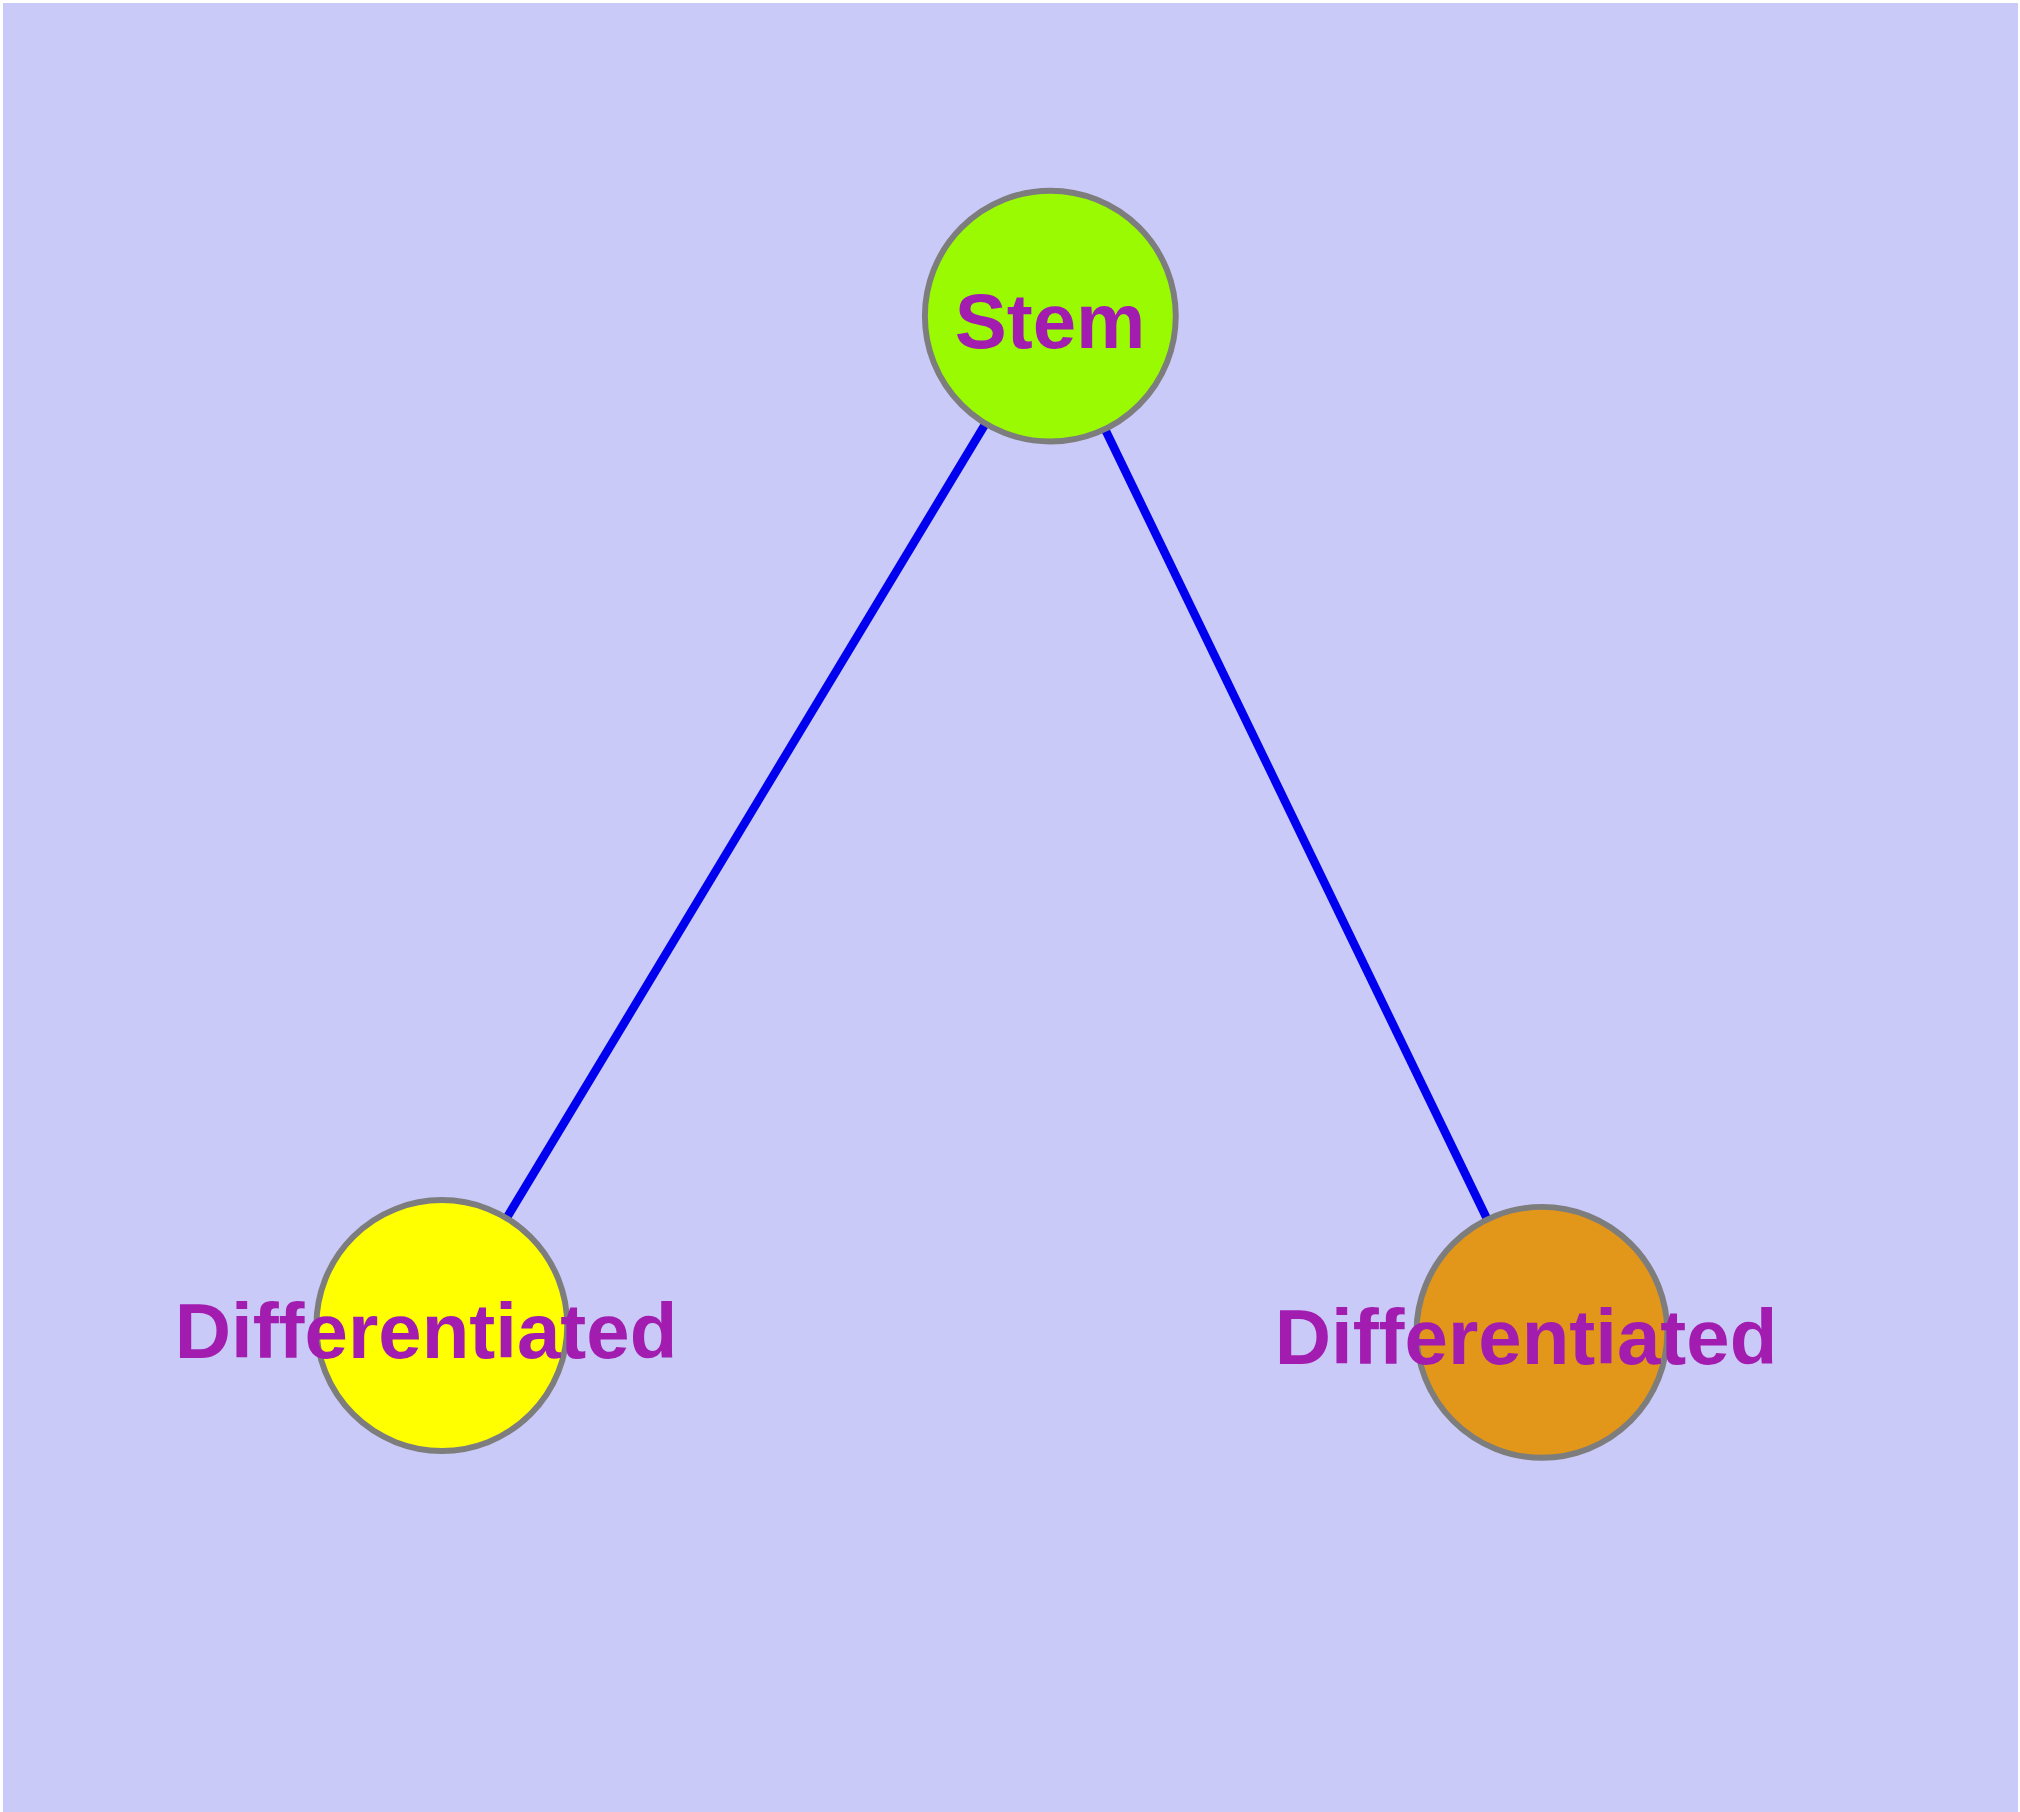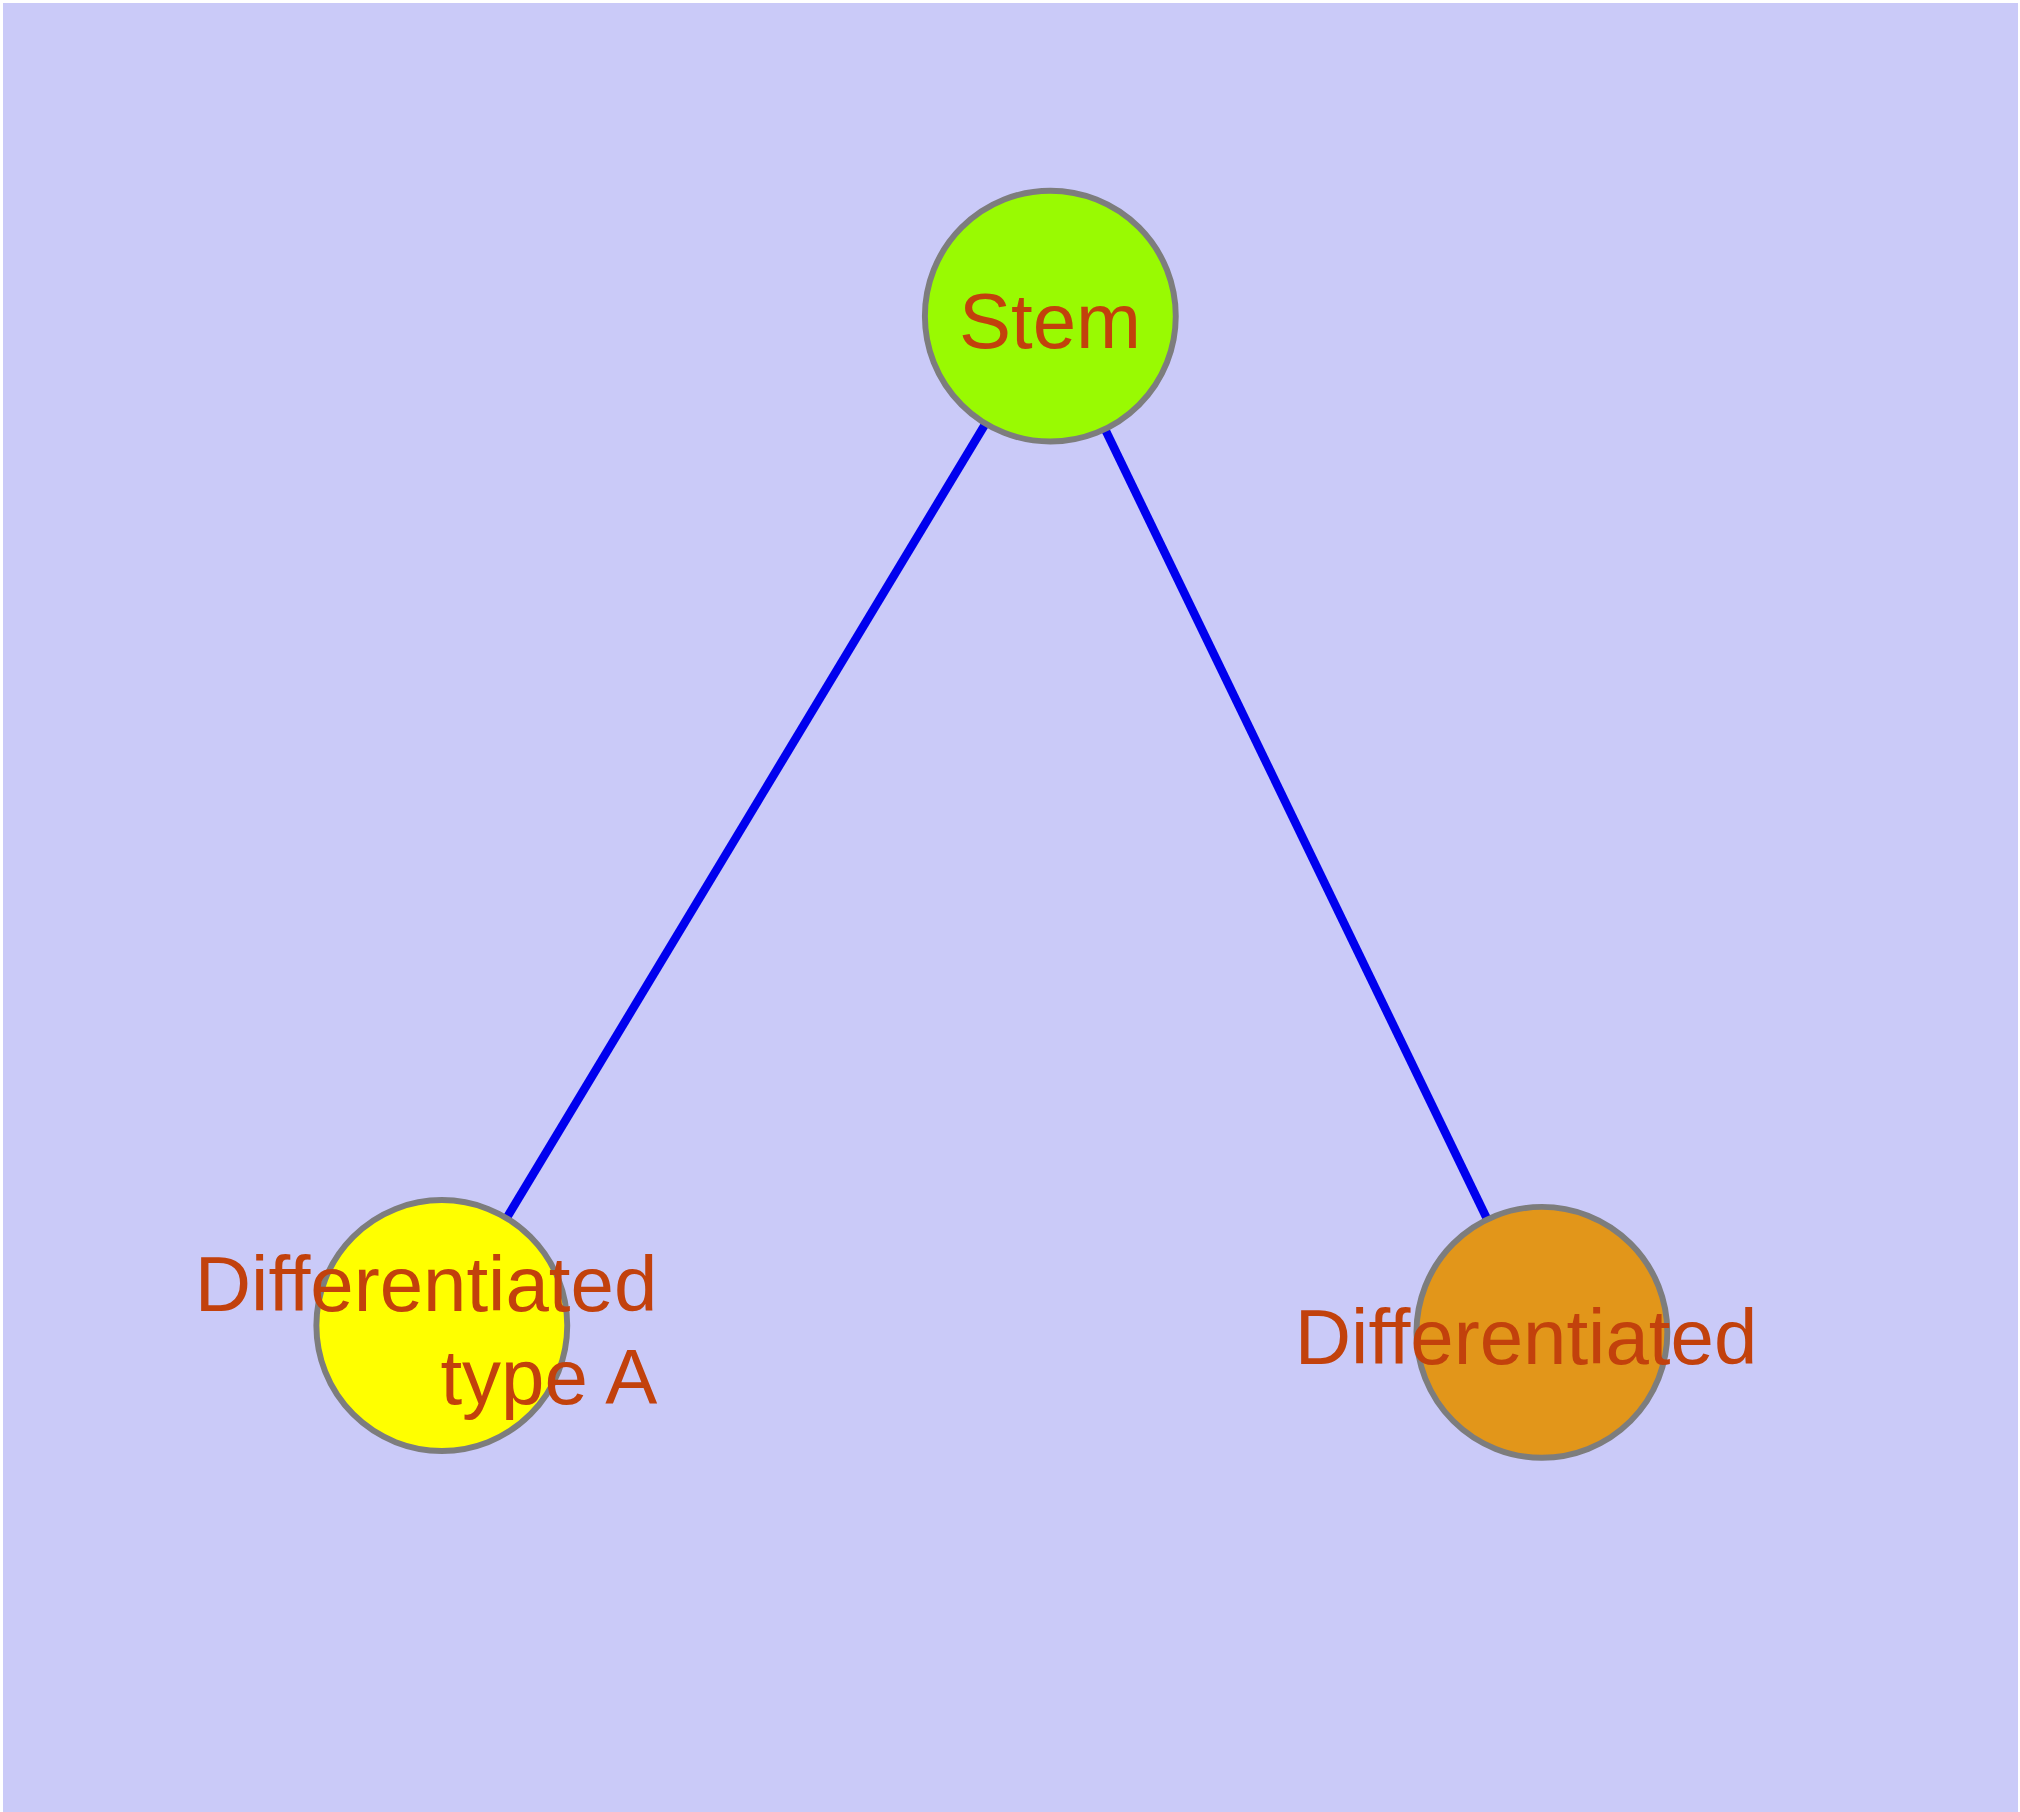--- a/index.html
+++ b/index.html
@@ -36,25 +36,25 @@
     stroke-width: 10px;
     stroke-linecap: butt;
   }
   #graph-svg circle {
     stroke: #7D7D7D;
     stroke-width: 7px;
   }
   .node-label {
     position: absolute;
     transform: translate(-50%, -50%);
-    color: #c2410c;
-    font-weight: normal;
+    color: #a21caf;
+    font-weight: bold;
     font-size: 78px;
     line-height: 93px;
-    text-align: right;
+    text-align: center;
     white-space: nowrap;
   }
   .node-label span { display: block; }
 </style>
 </head>
 <body>
 
 <div id="stage">
   <div id="panel"></div>
 
@@ -67,20 +67,19 @@
     <circle cx="521" cy="1564" r="148" fill="#FFFF00"></circle>
     <circle cx="1819" cy="1572" r="148" fill="#E2961A"></circle>
   </svg>
 
   <div class="node-label" style="left:1050px; top:321px;">
     <span>Stem</span>
   </div>
 
   <div class="node-label" style="left:426px; top:1331px;">
     <span>Differentiated</span>
-    <span>type A</span>
   </div>
 
   <div class="node-label" style="left:1526px; top:1337px;">
     <span>Differentiated</span>
   </div>
 </div>
 
 
 </body></html>

